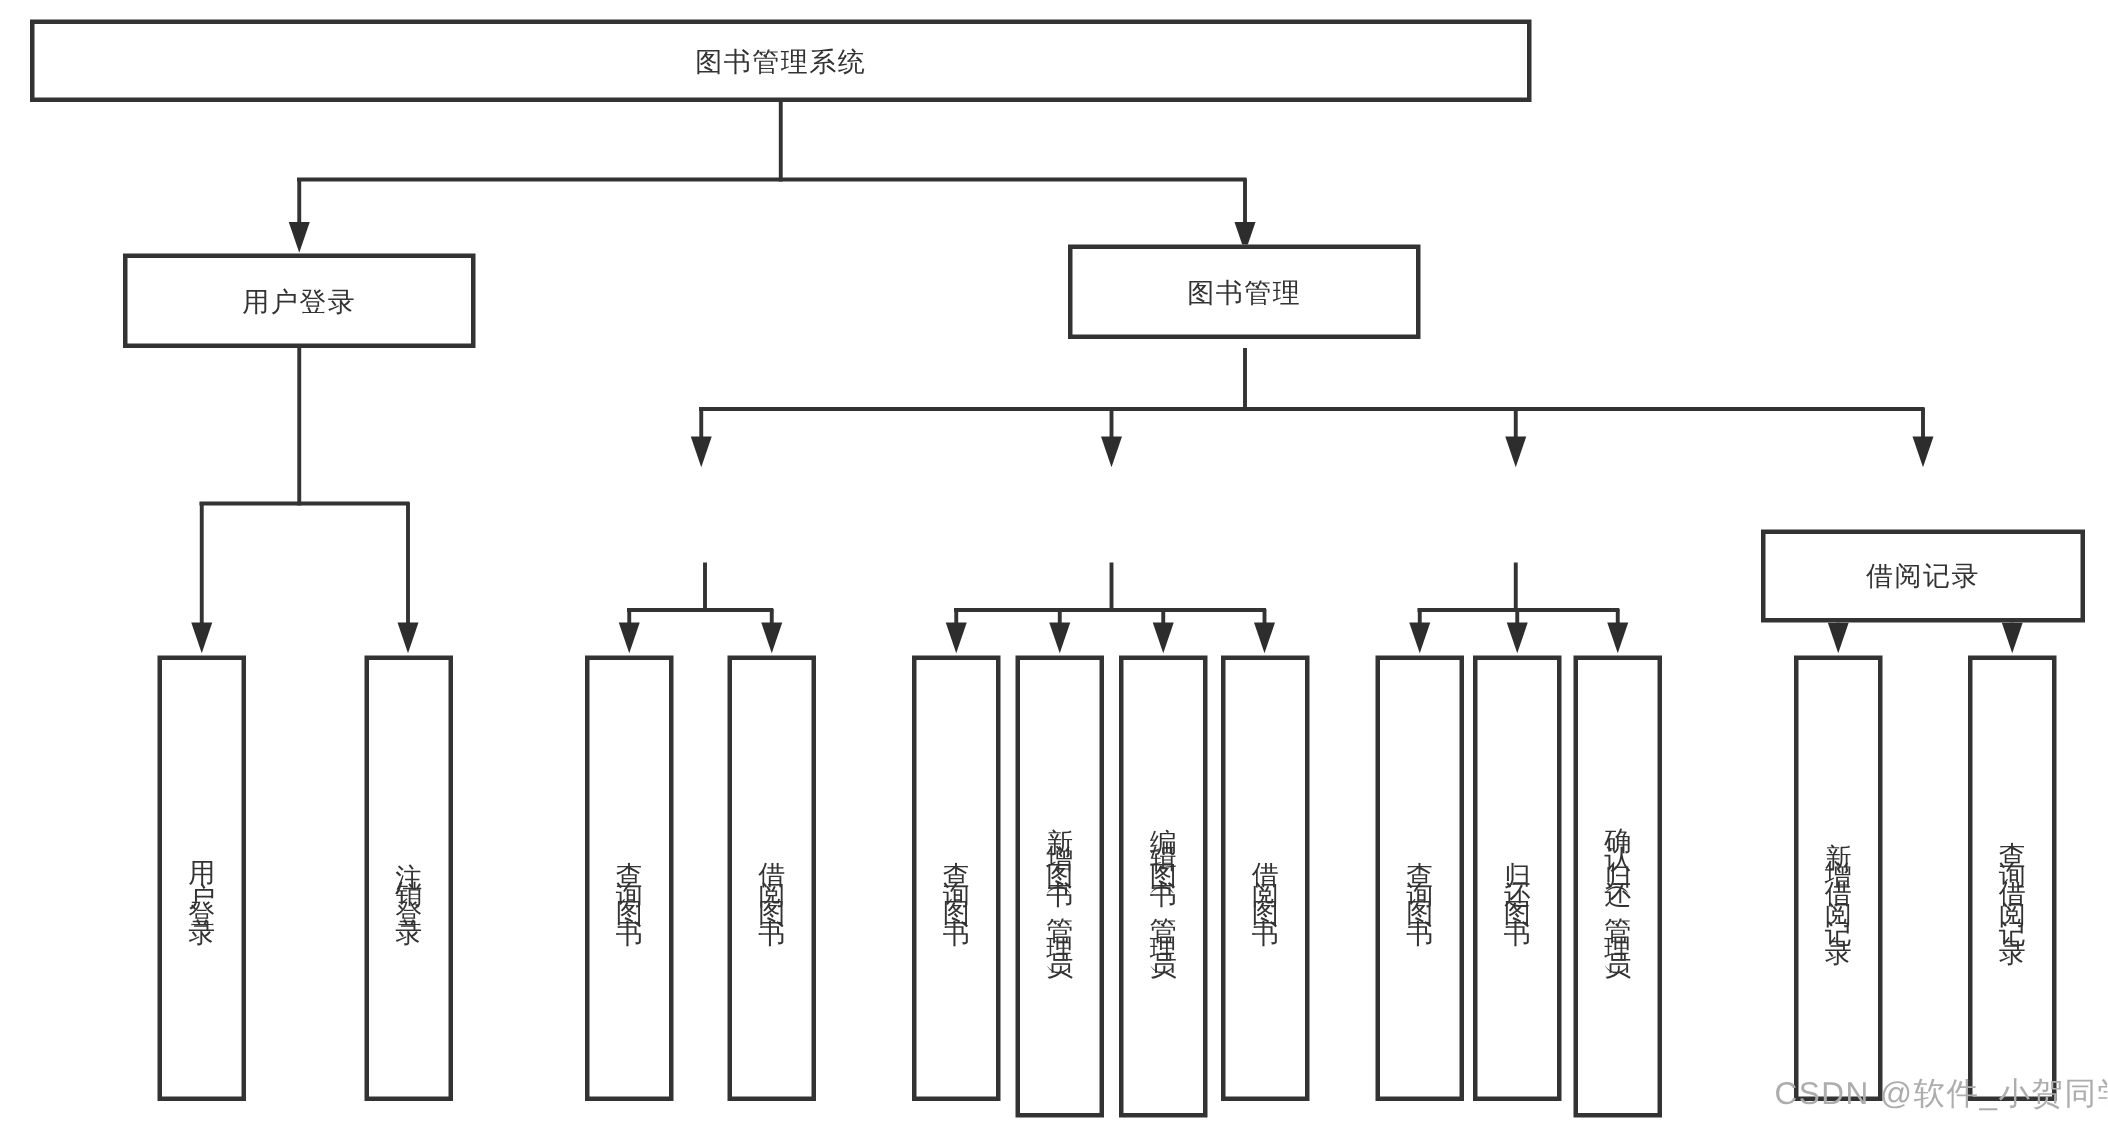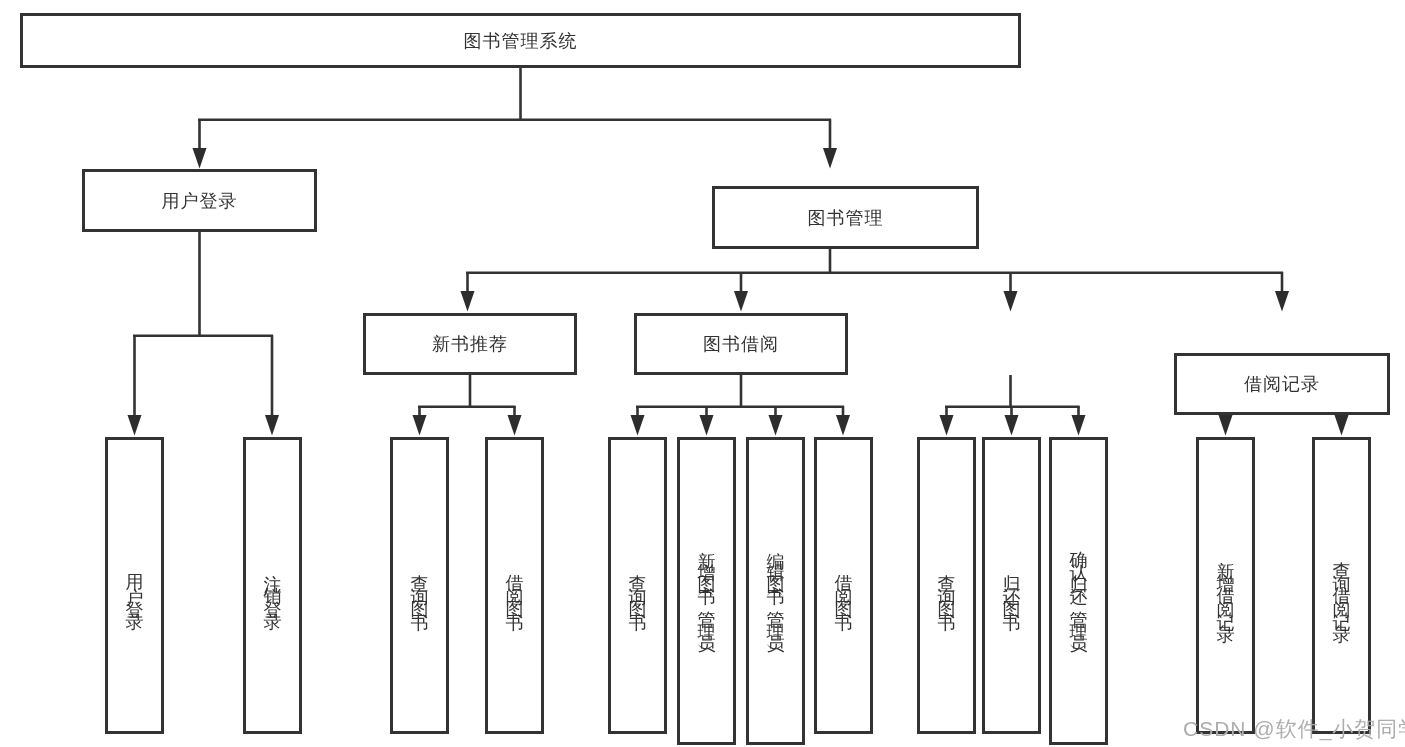--- a/index.html
+++ b/index.html
@@ -127,24 +127,22 @@
       <polygon points="1071.5,415 1085.5,415 1078.5,435.5"></polygon>
 
       <polygon points="1218.5,415 1232.5,415 1225.5,435.5"></polygon>
       <polygon points="1334.5,415 1348.5,415 1341.5,435.5"></polygon>
     </g>
   </svg>
 
   <div class="node" style="left:20px;top:13px;width:1001px;height:55px;">图书管理系统</div>
 
   <div class="node" style="left:82px;top:169px;width:235px;height:63px;">用户登录</div>
-  <div class="node" style="left:712px;top:186px;width:267px;height:63px;">图书管理</div>
+  <div class="node" style="left:712px;top:163px;width:235px;height:63px;">图书管理</div>
 
-  <div class="node" style="left:363px;top:313px;width:214px;height:62px;">新书推荐</div>
-  <div class="node" style="left:634px;top:313px;width:214px;height:62px;">图书借阅</div>
   <div class="node" style="left:1174px;top:313px;width:216px;height:62px;margin-top:40px;">借阅记录</div>
 
   <div class="vnode" style="left:105px;top:437px;width:59px;height:297px;">
     <span>用户登录</span>
     </div>
   <div class="vnode" style="left:243px;top:437px;width:59px;height:297px;">
     <span>注销登录</span>
     </div>
 
   <div class="vnode" style="left:390px;top:437px;width:59px;height:297px;">

